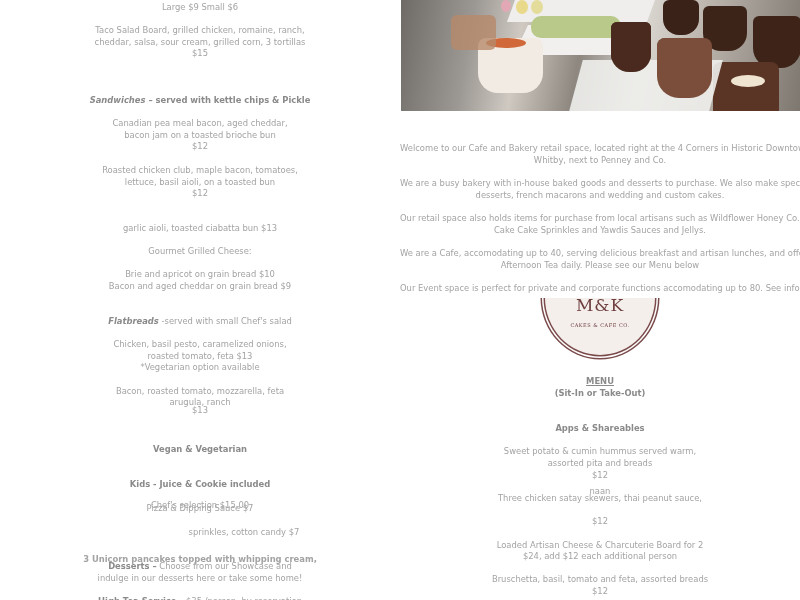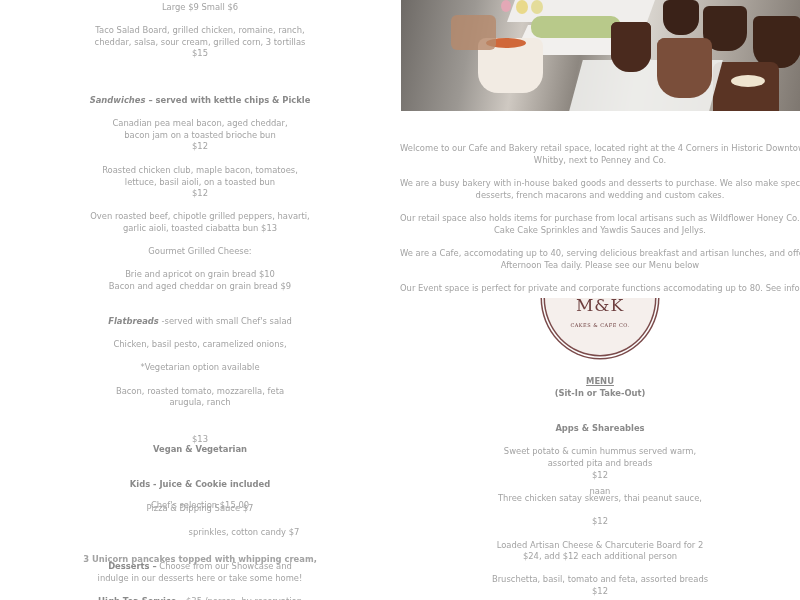--- a/index.html
+++ b/index.html
@@ -58,30 +58,30 @@
 <div class="line" style="top: 2px;">Large $9    Small $6</div>
     <div class="line" style="top: 25px;">Taco Salad Board, grilled chicken, romaine, ranch,</div>
     <div class="line" style="top: 37px;">cheddar, salsa, sour cream, grilled corn, 3 tortillas</div>
     <div class="line" style="top: 48px;">$15</div>
     <div class="line" style="top: 118px;">Canadian pea meal bacon, aged cheddar,</div>
     <div class="line" style="top: 130px;">bacon jam on a toasted brioche bun</div>
     <div class="line" style="top: 141px;">$12</div>
     <div class="line" style="top: 165px;">Roasted chicken club, maple bacon, tomatoes,</div>
     <div class="line" style="top: 177px;">lettuce, basil aioli, on a toasted bun</div>
     <div class="line" style="top: 188px;">$12</div>
-    <div class="line" style="top: 211px;">Oven roasted beef, chipotle grilled peppers, havarti,</div>
     <div class="line" style="top: 223px;">garlic aioli, toasted ciabatta bun    $13</div>
     <div class="line" style="top: 246px;">Gourmet Grilled Cheese:</div>
     <div class="line" style="top: 269px;">Brie and apricot on grain bread      $10</div>
     <div class="line" style="top: 281px;">Bacon and aged cheddar on grain bread      $9</div>
     <div class="line" style="top: 339px;">Chicken, basil pesto, caramelized onions,</div>
+    <div class="line" style="top: 351px;">roasted tomato, feta     $13</div>
     <div class="line" style="top: 362px;">  *Vegetarian option available</div>
     <div class="line" style="top: 386px;">Bacon, roasted tomato, mozzarella, feta</div>
     <div class="line" style="top: 397px;">arugula, ranch</div>
-    <div class="line" style="top: 434px;">$13</div>
+    <div class="line" style="top: 405px;">$13</div>
     <div class="line" style="top: 456px; margin-top: 44px;">Chef's selection $15.00</div>
     <div class="line" style="top: 503px;">Pizza &amp; Dipping Sauce      $7</div>
     <div class="line" style="top: 554px; font-weight: bold;">3 Unicorn pancakes topped with whipping cream,</div>
     <div class="line" style="top: 527px; padding-left: 44px;">sprinkles, cotton candy      $7</div>
     <div class="line" style="top: 573px;">indulge in our desserts here or take some home!</div>
   </div>
 
 <div class="col-right" id="rightcol">
   <div class="hero">
 

